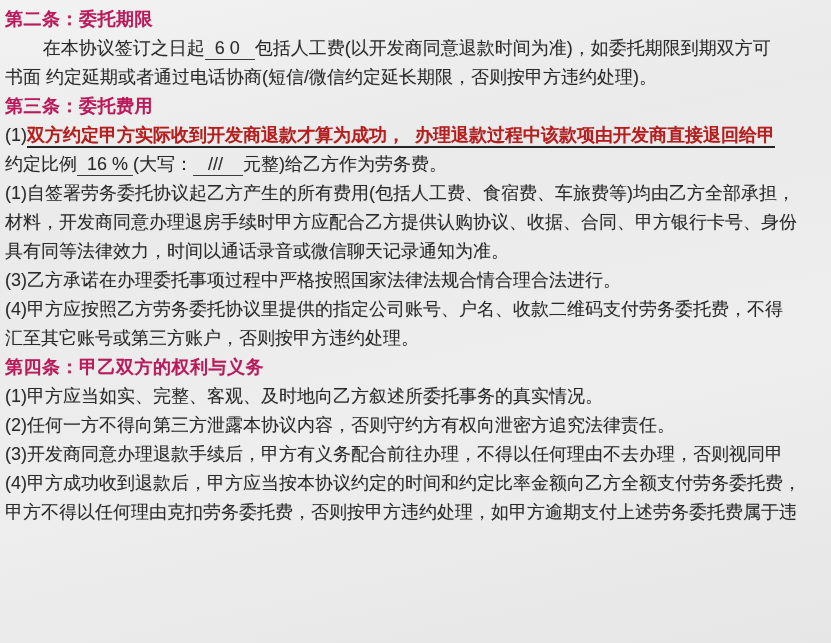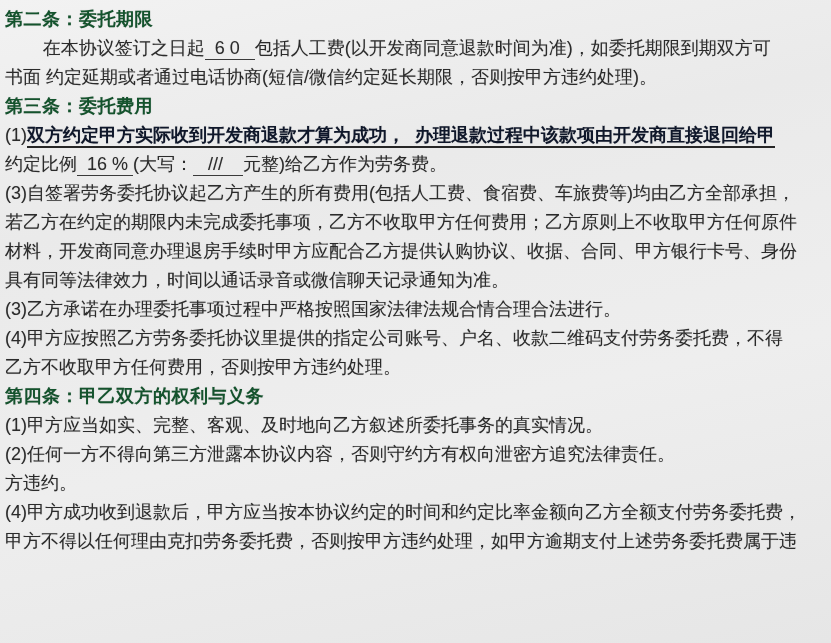--- a/index.html
+++ b/index.html
@@ -18,42 +18,41 @@
     color: #2b2b2b;
     font-size: 18px;
     line-height: 29px;
     text-shadow: 0 0 1px rgba(70,70,70,0.28);
   }
   .line {
     white-space: nowrap;
     height: 29px;
     overflow: hidden;
   }
-  .line.heading { font-weight: 700; color: #14532d; letter-spacing: 0.5px; }
+  .line.heading { font-weight: 700; color: #be185d; letter-spacing: 0.5px; }
   .line.indent { text-indent: 2.1em; }
-  .b { font-weight: 700; color: #0f172a; }
+  .b { font-weight: 700; color: #b91c1c; }
   .u { border-bottom: 1.5px solid #3a3a3a; padding-bottom: 1px; }
   .b.u { border-bottom: 2px solid #262626; }
 </style>
 </head>
 <body>
 
 <div class="doc">
     <div class="line heading"><span>第二条：委托期限</span></div>
     <div class="line indent"><span>在本协议签订之日起</span><span class="u">&nbsp;&nbsp;6 0&nbsp;&nbsp;&nbsp;</span><span>包括人工费(以开发商同意退款时间为准)，如委托期限到期双方可</span></div>
     <div class="line"><span>书面 约定延期或者通过电话协商(短信/微信约定延长期限，否则按甲方违约处理)。</span></div>
     <div class="line heading"><span>第三条：委托费用</span></div>
     <div class="line"><span>(1)</span><span class="b u">双方约定甲方实际收到开发商退款才算为成功，&nbsp;&nbsp;办理退款过程中该款项由开发商直接退回给甲</span></div>
     <div class="line"><span>约定比例</span><span class="u">&nbsp;&nbsp;16 %&nbsp;</span><span>(大写：</span><span class="u">&nbsp;&nbsp;&nbsp;///&nbsp;&nbsp;&nbsp;&nbsp;</span><span>元整)给乙方作为劳务费。</span></div>
-    <div class="line"><span>(3)自签署劳务委托协议起乙方产生的所有费用(包括人工费、食宿费、车旅费等)均由乙方全部承担，</span></div>
-    <div class="line"><span>若乙方在约定的期限内未完成委托事项，乙方不收取甲方任何费用；乙方原则上不收取甲方任何原件</span></div>
+    <div class="line"><span>(1)自签署劳务委托协议起乙方产生的所有费用(包括人工费、食宿费、车旅费等)均由乙方全部承担，</span></div>
     <div class="line"><span>材料，开发商同意办理退房手续时甲方应配合乙方提供认购协议、收据、合同、甲方银行卡号、身份</span></div>
     <div class="line"><span>具有同等法律效力，时间以通话录音或微信聊天记录通知为准。</span></div>
     <div class="line"><span>(3)乙方承诺在办理委托事项过程中严格按照国家法律法规合情合理合法进行。</span></div>
     <div class="line"><span>(4)甲方应按照乙方劳务委托协议里提供的指定公司账号、户名、收款二维码支付劳务委托费，不得</span></div>
-    <div class="line"><span>乙方不收取甲方任何费用，否则按甲方违约处理。</span></div>
+    <div class="line"><span>汇至其它账号或第三方账户，否则按甲方违约处理。</span></div>
     <div class="line heading"><span>第四条：甲乙双方的权利与义务</span></div>
     <div class="line"><span>(1)甲方应当如实、完整、客观、及时地向乙方叙述所委托事务的真实情况。</span></div>
     <div class="line"><span>(2)任何一方不得向第三方泄露本协议内容，否则守约方有权向泄密方追究法律责任。</span></div>
-    <div class="line"><span>方违约。</span></div>
+    <div class="line"><span>(3)开发商同意办理退款手续后，甲方有义务配合前往办理，不得以任何理由不去办理，否则视同甲</span></div>
     <div class="line"><span>(4)甲方成功收到退款后，甲方应当按本协议约定的时间和约定比率金额向乙方全额支付劳务委托费，</span></div>
     <div class="line"><span>甲方不得以任何理由克扣劳务委托费，否则按甲方违约处理，如甲方逾期支付上述劳务委托费属于违</span></div>
   </div>
 
 </body></html>

